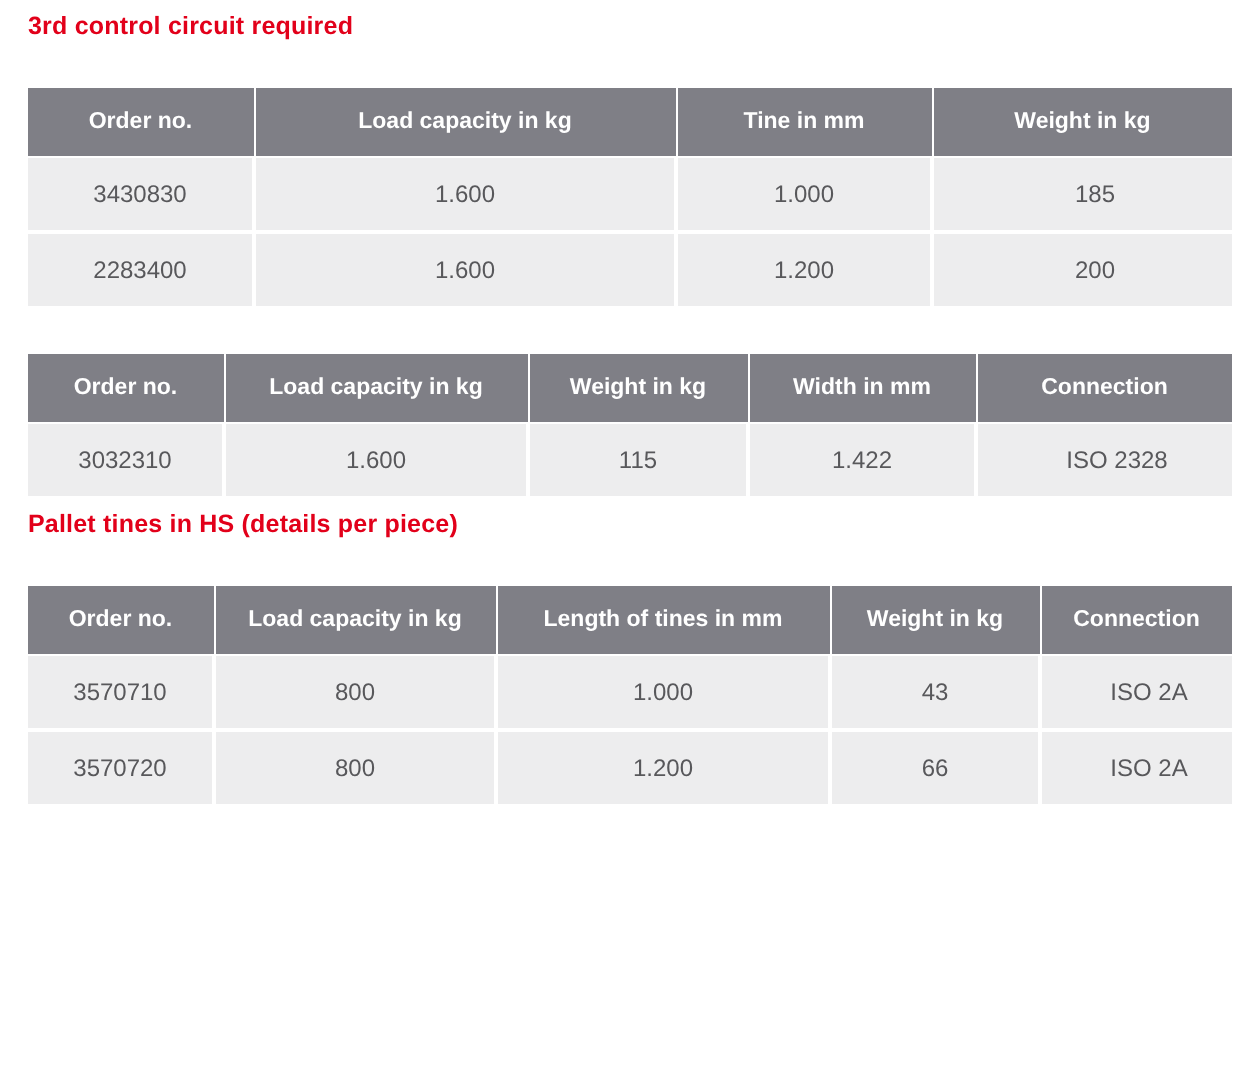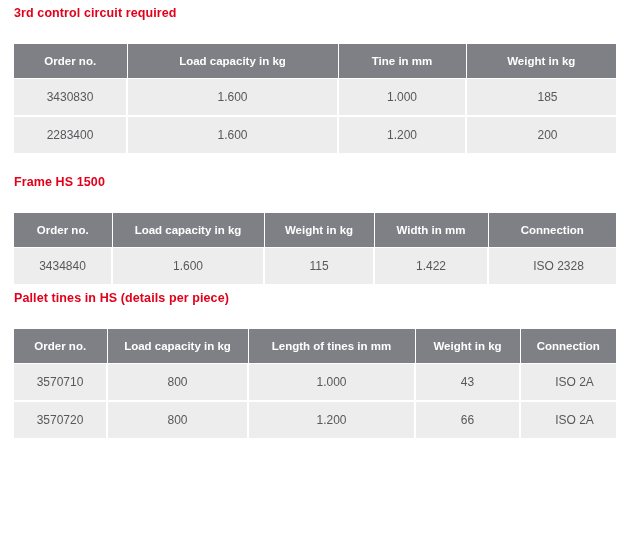--- a/index.html
+++ b/index.html
@@ -100,41 +100,40 @@
       </tr>
       <tr>
         <td>2283400</td>
         <td>1.600</td>
         <td>1.200</td>
         <td>200</td>
       </tr>
     </tbody>
   </table>
 
-  <div class="section-title t2">Frame HS 1500</div>
   <table class="spec">
     <colgroup>
       <col style="width:98px">
         <col style="width:152px">
         <col style="width:110px">
         <col style="width:114px">
         <col style="width:128px">
     </colgroup>
     <thead>
       <tr>
         <th>Order no.</th>
         <th>Load capacity in kg</th>
         <th>Weight in kg</th>
         <th>Width in mm</th>
         <th>Connection</th>
       </tr>
     </thead>
     <tbody>
       <tr>
-        <td>3434840</td>
+        <td>3032310</td>
         <td>1.600</td>
         <td>115</td>
         <td>1.422</td>
         <td>ISO 2328</td>
       </tr>
     </tbody>
   </table>
 
   <div class="section-title t3">Pallet tines in HS (details per piece)</div>
   <table class="spec">

